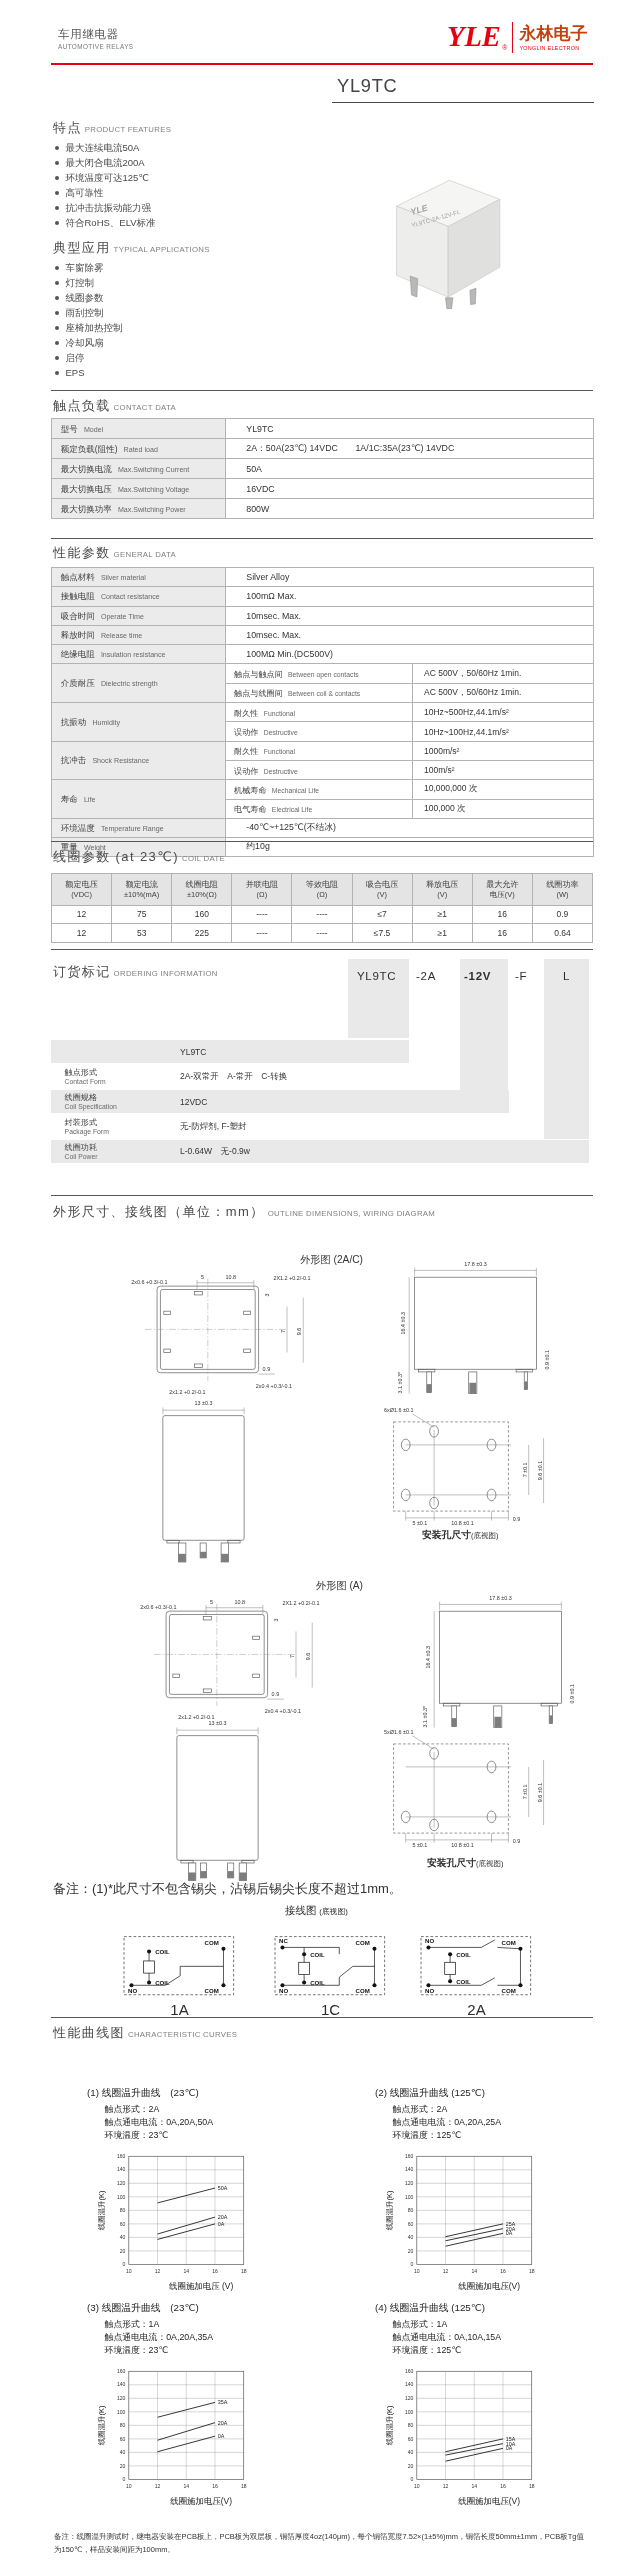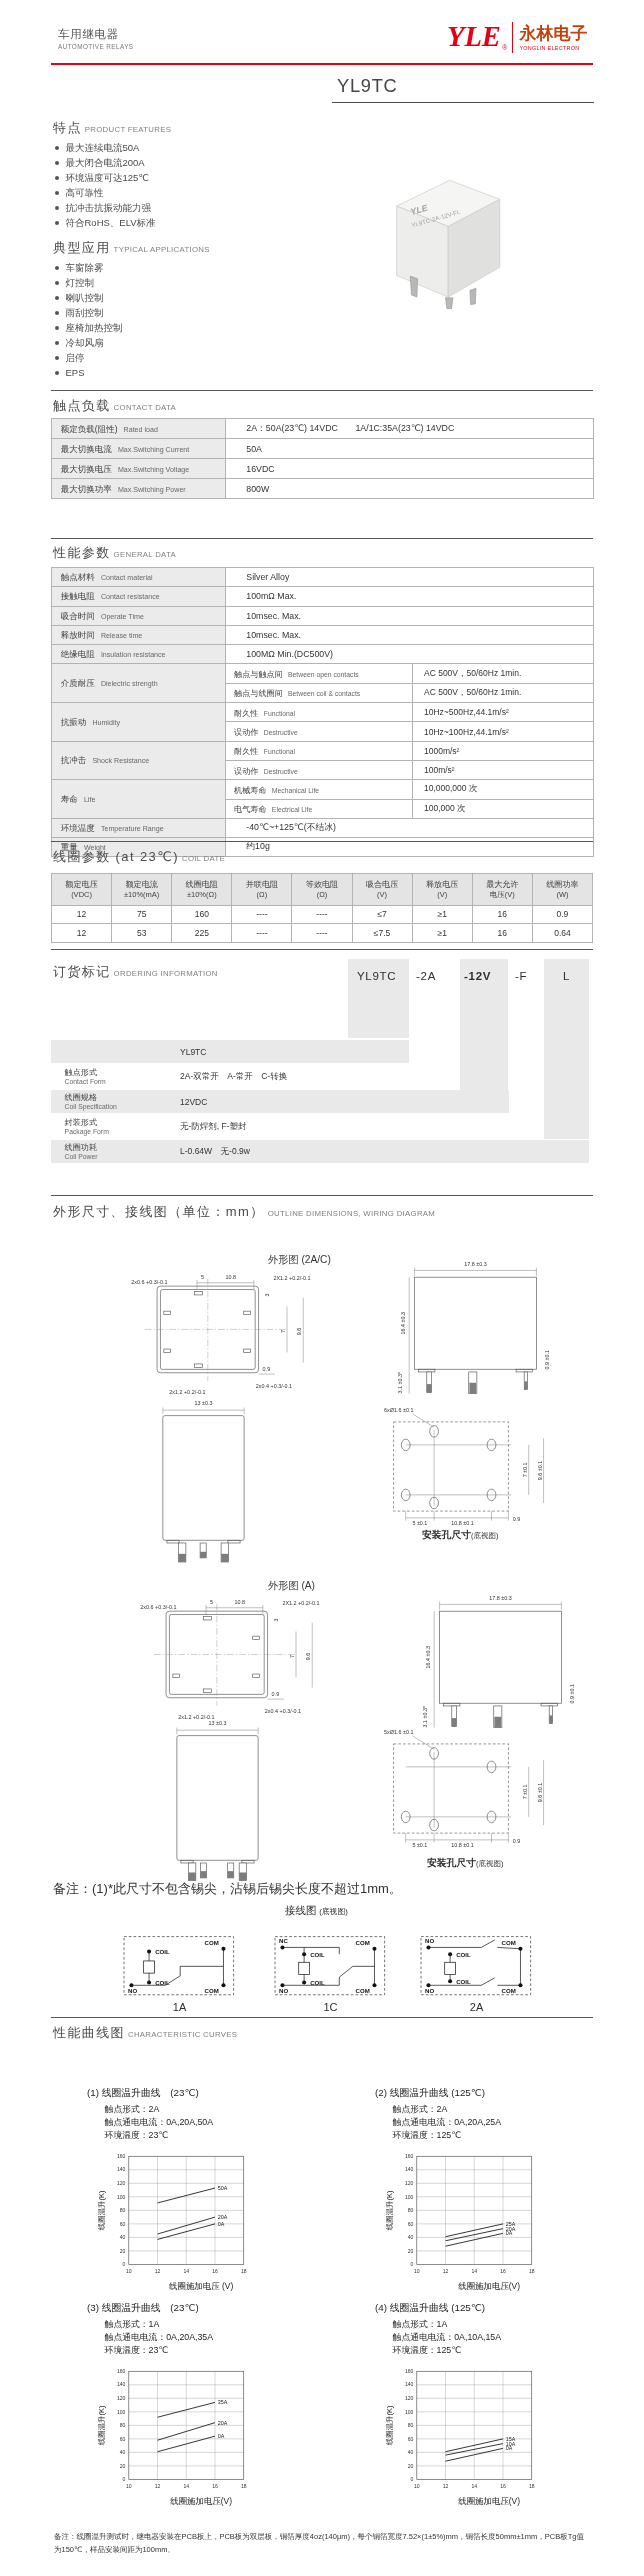--- a/index.html
+++ b/index.html
@@ -57,38 +57,38 @@
   .band{position:absolute;background:#e9e9e9;top:959px;}
   #ordering-rows{left:51px;top:1039px;width:542px;}
   .ord-row{position:relative;height:25px;}
   .ord-bg{position:absolute;left:0;top:0.7px;bottom:0.7px;background:#e9e9e9;}
   .ord-lbl{position:relative;padding:2.7px 0 0 13.6px;}
   .ord-cn{font-size:8.1px;color:#3e3e3e;}
   .ord-en{font-size:6.8px;color:#6a6a6a;}
   .ord-val{position:absolute;left:129px;top:50%;transform:translateY(-50%);font-size:8.5px;color:#333;}
 
   
-  .view-title{font-size:10.2px;color:#333;text-align:left;}
+  .view-title{font-size:10.2px;color:#333;text-align:right;}
   svg text{font-family:"Liberation Sans","DejaVu Sans",sans-serif;}
   .dtx{font-size:8px;fill:#333;}
   .ln{stroke:#5a5a5a;fill:none;stroke-width:1;}
   .cl{stroke:#999;stroke-width:.7;stroke-dasharray:10 3 2 3;fill:none;}
   .dim{stroke:#7a7a7a;stroke-width:.7;fill:none;}
   .dashb{stroke:#555;stroke-width:.9;fill:none;stroke-dasharray:4 3;}
   .pin{fill:#fff;stroke:#5a5a5a;stroke-width:1;}
   .pint{fill:#7d7d7d;stroke:none;}
   .mnt-cn{font-size:9.8px;color:#2f2f2f;font-weight:bold;}
   .mnt-sub{font-size:7.5px;color:#2f2f2f;font-weight:normal;}
   .note-txt{font-size:13px;color:#333;}
 
   
   .wl{stroke:#1f1f1f;stroke-width:1.1;fill:none;}
   .wdash{stroke:#333;stroke-width:1;fill:none;stroke-dasharray:4 3;}
   .wtx{font-size:9px;fill:#111;font-weight:bold;}
-  .wiring-name{font-size:11px;color:#2d2d2d;text-align:center;}
+  .wiring-name{font-size:15px;color:#2d2d2d;text-align:center;}
   .wt-cn{font-size:10.5px;font-weight:normal;color:#2d2d2d;}
   .wt-sub{font-size:7.8px;color:#2d2d2d;margin-left:2.7px;}
 
   
   .chart-block{width:224px;}
   .c-hd{font-size:9.8px;color:#1f1f1f;margin-bottom:3.4px;}
   .c-info{font-size:8.8px;color:#1f1f1f;line-height:13px;padding-left:17.6px;}
   .c-svg{margin-left:8.1px;margin-top:5.4px;}
 
   .foot-note{font-size:7.5px;color:#333;line-height:1.75;}
@@ -125,21 +125,21 @@
       <li>抗冲击抗振动能力强</li>
       <li>符合RoHS、ELV标准</li>
     </ul>
 
   <div class="abs sec-h" style="left:53px;top:239px">
     <span class="cn">典型应用</span><span class="en">TYPICAL APPLICATIONS</span>
   </div>
   <ul class="abs blist" id="applications-list" style="left:54px;top:260px;width:285px">
       <li>车窗除雾</li>
       <li>灯控制</li>
-      <li>喇叭控制</li>
+      <li>线圈参数</li>
       <li>雨刮控制</li>
       <li>座椅加热控制</li>
       <li>冷却风扇</li>
       <li>启停</li>
       <li>EPS</li>
     </ul>
 
   <svg class="abs" style="left:383px;top:164px" width="129" height="146" viewBox="0 0 190 215">
     <polygon points="20,62 98,24 172,52 96,92" fill="#f5f5f3" stroke="#c9c9c7" stroke-width="1"></polygon>
     <polygon points="20,62 96,92 96,196 20,164" fill="#ededeb" stroke="#c9c9c7" stroke-width="1"></polygon>
@@ -157,20 +157,24 @@
   <div class="abs sec-h" style="left:53px;top:397px">
     <span class="cn">触点负载</span><span class="en">CONTACT DATA</span>
   </div>
   <table class="abs dtable" id="contact-table" style="left:51px;top:418px">
     <colgroup>
         <col style="width:174px">
         <col style="width:368px">
       </colgroup>
     <tbody>
         <tr>
+          <td class="lbl"><span class="lbl-cn">型号</span><span class="lbl-en">Model</span></td>
+          <td class="val">YL9TC</td>
+        </tr>
+        <tr>
           <td class="lbl"><span class="lbl-cn">额定负载(阻性)</span><span class="lbl-en">Rated load</span></td>
           <td class="val">2A：50A(23℃) 14VDC　　1A/1C:35A(23℃) 14VDC</td>
         </tr>
         <tr>
           <td class="lbl"><span class="lbl-cn">最大切换电流</span><span class="lbl-en">Max.Switching  Current</span></td>
           <td class="val">50A</td>
         </tr>
         <tr>
           <td class="lbl"><span class="lbl-cn">最大切换电压</span><span class="lbl-en">Max.Switching  Voltage</span></td>
           <td class="val">16VDC</td>
@@ -187,21 +191,21 @@
     <span class="cn">性能参数</span><span class="en">GENERAL DATA</span>
   </div>
   <table class="abs dtable" id="general-table" style="left:51px;top:567px">
     <colgroup>
         <col style="width:174px">
         <col style="width:187px">
         <col style="width:181px">
       </colgroup>
     <tbody>
         <tr>
-          <td class="lbl"><span class="lbl-cn">触点材料</span><span class="lbl-en">Contact material</span></td>
+          <td class="lbl"><span class="lbl-cn">触点材料</span><span class="lbl-en">Silver material</span></td>
           <td class="val" colspan="2">Silver  Alloy</td>
         </tr>
         <tr>
           <td class="lbl"><span class="lbl-cn">接触电阻</span><span class="lbl-en">Contact resistance</span></td>
           <td class="val" colspan="2">100mΩ Max.</td>
         </tr>
         <tr>
           <td class="lbl"><span class="lbl-cn">吸合时间</span><span class="lbl-en">Operate  Time</span></td>
           <td class="val" colspan="2">10msec. Max.</td>
         </tr>

